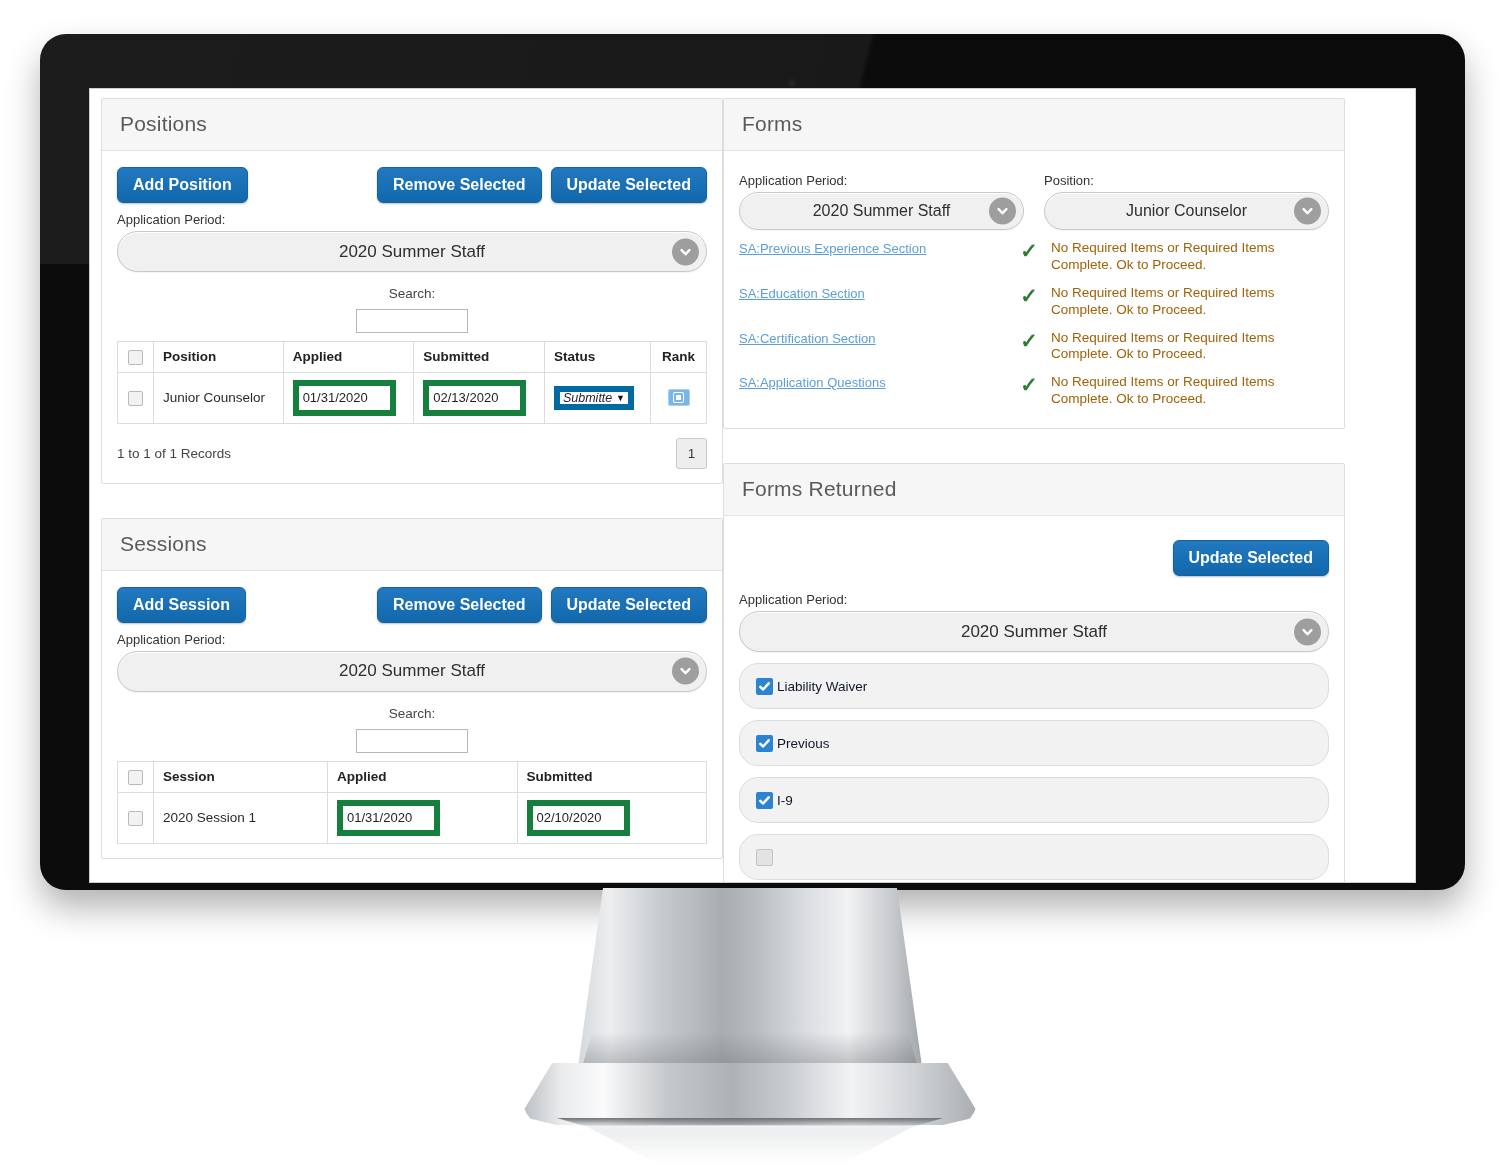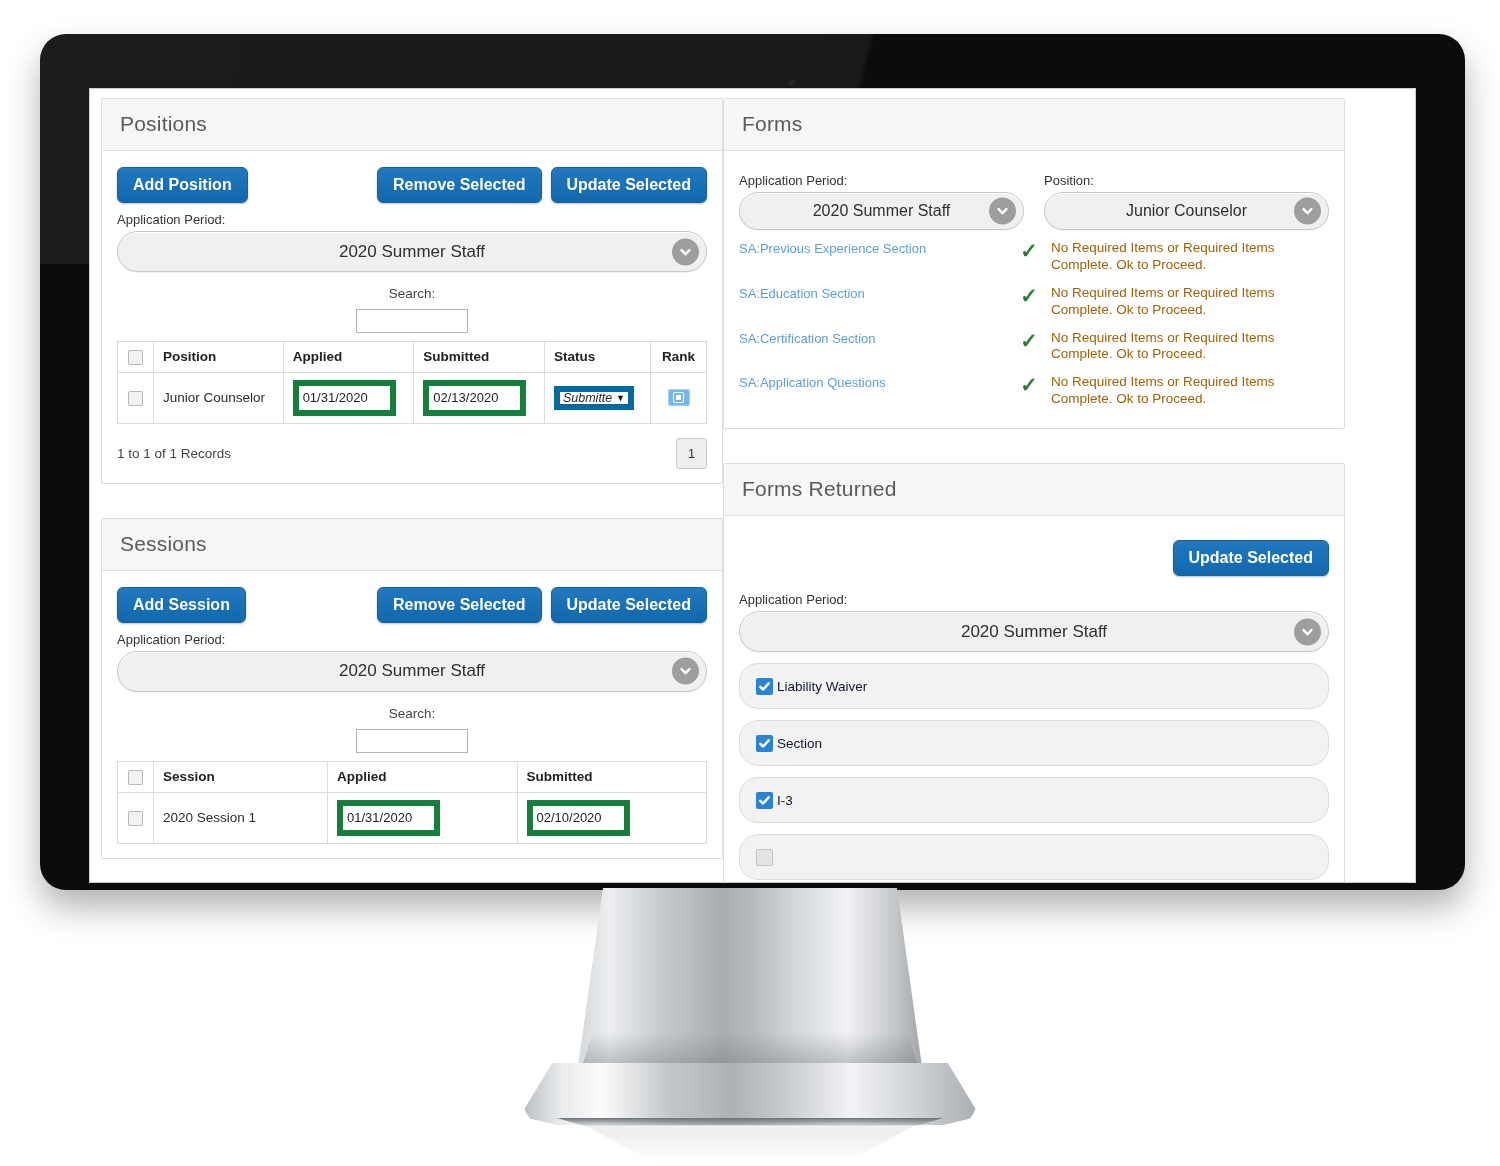--- a/index.html
+++ b/index.html
@@ -345,20 +345,21 @@
     display: flex;
     align-items: flex-start;
     padding: 5px 0 6px 0;
   }
   .form-link {
     width: 268px;
     font-size: 13px;
     color: #5b9fd9;
     cursor: pointer;
     padding-top: 1px;
+    text-decoration: underline;
   }
   .form-check {
     width: 44px;
     text-align: center;
     color: #2e7d32;
     font-size: 21px;
     line-height: 1;
     font-weight: 700;
   }
   .form-status {
@@ -643,30 +644,30 @@
                     </span>
                     <span>Liability Waiver</span>
                   </div>
 
                   <div class="fr-item">
                     <span class="cb-blue">
                       <svg width="13" height="13" viewBox="0 0 13 13">
                           <path d="M2.3 6.8 L5.1 9.5 L10.7 3.3" stroke="#ffffff" stroke-width="2.5" fill="none" stroke-linecap="round" stroke-linejoin="round"></path>
                         </svg>
                     </span>
-                    <span>Section</span>
+                    <span>Previous</span>
                   </div>
 
                   <div class="fr-item">
                     <span class="cb-blue">
                       <svg width="13" height="13" viewBox="0 0 13 13">
                           <path d="M2.3 6.8 L5.1 9.5 L10.7 3.3" stroke="#ffffff" stroke-width="2.5" fill="none" stroke-linecap="round" stroke-linejoin="round"></path>
                         </svg>
                     </span>
-                    <span>I-3</span>
+                    <span>I-9</span>
                   </div>
 
                   <div class="fr-item">
                     <span class="cb-empty"></span>
                     <span></span>
                   </div>
 
                 </div>
 
               </div>

